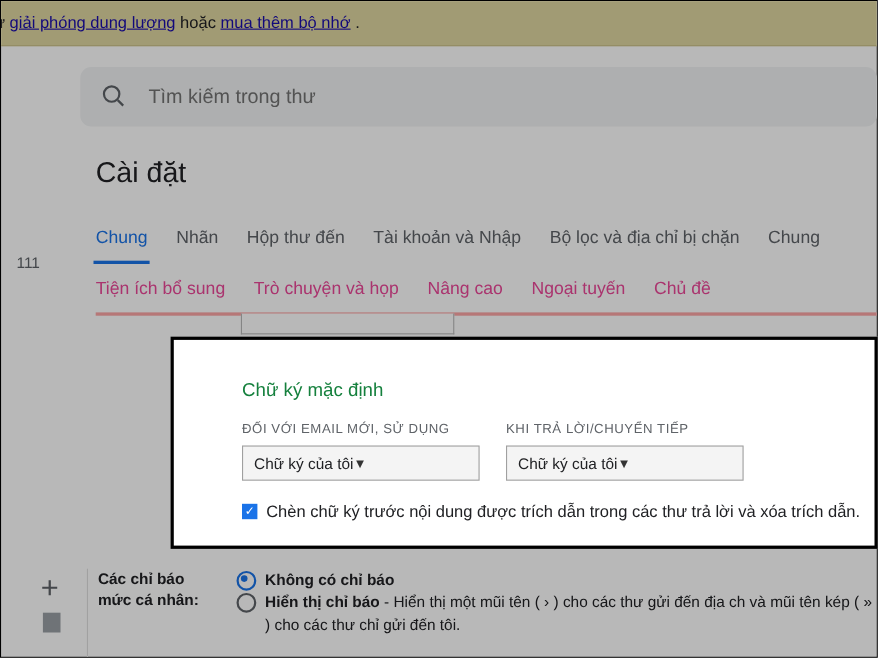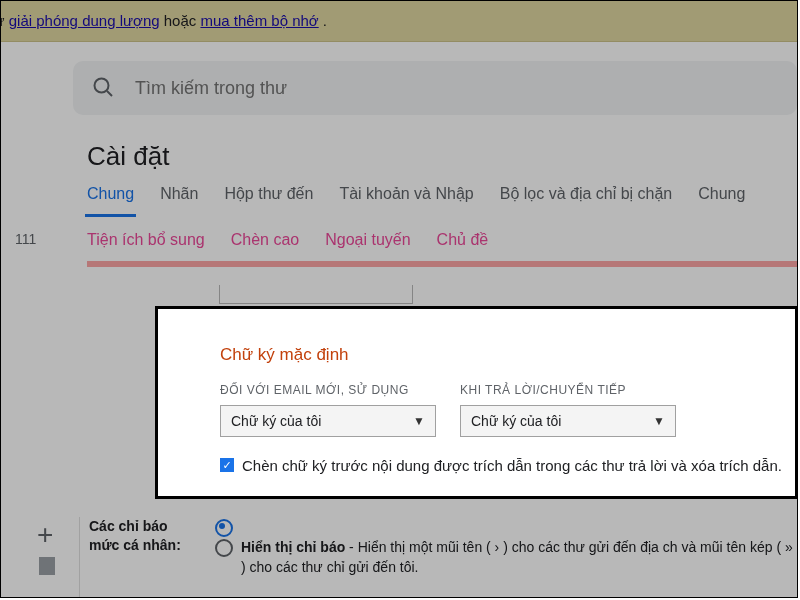--- a/index.html
+++ b/index.html
@@ -63,22 +63,22 @@
   
   .title {
     position: absolute;
     left: 86px; top: 140px;
     font-size: 26px; color: #202124;
     z-index: 5;
   }
   
   .tabs {
     position: absolute;
-    left: 86px; top: 184px; right: 0;
-    border-bottom: 6px solid #fca5a5;
+    left: 86px; top: 207px; right: 0;
+    border-bottom: 3px solid #fca5a5;
     z-index: 5;
     white-space: nowrap;
   }
   .tabs-row { display: flex; gap: 26px; font-size: 16px; color: #5f6368; padding-bottom: 14px; }
   .tabs-row2 { display: flex; gap: 26px; font-size: 16px; color: #ec4899; padding-top: 14px; padding-bottom: 12px; }
   .tab { cursor: pointer; }
   .tab.active { color: #1a73e8; font-weight: 500; position: relative; }
   .tab.active::after {
     content: "";
     position: absolute;
@@ -117,29 +117,29 @@
   .popup {
     position: absolute;
     left: 154px; top: 305px;
     width: 643px; height: 193px;
     border: 3px solid #000;
     background: #fff;
     z-index: 40;
     box-sizing: border-box;
   }
   .popup-inner { position: absolute; left: 62px; top: 36px; right: 8px; }
-  .popup-title { font-size: 17px; color: #c2410c; margin-bottom: 18px; }
+  .popup-title { font-size: 17px; color: #15803d; margin-bottom: 18px; }
   .cols { display: flex; gap: 24px; }
   .col { }
   .col-label { font-size: 12px; letter-spacing: 0.5px; color: #5f6368; margin-bottom: 8px; }
   .select {
     width: 216px; height: 32px;
     border: 1px solid #a0a0a0;
     background: #f4f4f4;
-    display: flex; align-items: center; justify-content: space-between;
+    display: flex; align-items: center; 
     padding: 0 10px; font-size: 14px; box-sizing: border-box;
     cursor: pointer;
   }
   .chev { font-size: 12px; color: #333; }
   .check-row { margin-top: 18px; font-size: 15px; color: #202124; display: flex; align-items: flex-start; gap: 8px; line-height: 1.5; }
   .checkbox {
     width: 14px; height: 14px; background: #1a73e8; color: #fff;
     display: inline-flex; align-items: center; justify-content: center;
     font-size: 11px; flex: none; margin-top: 3px;
   }
@@ -197,21 +197,22 @@
     <div class="tabs-row" id="tabs-row1">
         <span class="tab active">Chung</span>
         <span class="tab">Nhãn</span>
         <span class="tab">Hộp thư đến</span>
         <span class="tab">Tài khoản và Nhập</span>
         <span class="tab">Bộ lọc và địa chỉ bị chặn</span>
         <span class="tab">Chung</span>
       </div>
     <div class="tabs-row2" id="tabs-row2">
         <span class="tab">Tiện ích bổ sung</span>
-        <span class="tab">Chèn cao</span>
+        <span class="tab">Trò chuyện và họp</span>
+        <span class="tab">Nâng cao</span>
         <span class="tab">Ngoại tuyến</span>
         <span class="tab">Chủ đề</span>
       </div>
   </div>
 
   <div class="side-111">111</div>
   <div class="side-plus">+</div>
   <div class="side-box"></div>
   <div class="side-border"></div>
 
@@ -246,20 +247,21 @@
   </div>
 
   <div class="indicators">
     <div class="ind-labels">
       <div>Các chỉ báo</div>
       <div>mức cá nhân:</div>
     </div>
     <div class="ind-options">
       <div class="opt">
         <span class="radio checked"></span>
+        <span><b>Không có chỉ báo</b></span>
       </div>
       <div class="opt">
         <span class="radio"></span>
         <span>
           <b>Hiển thị chỉ báo</b><span> - Hiển thị một mũi tên ( › ) cho các thư gửi đến địa ch và mũi tên kép ( » ) cho các thư chỉ gửi đến tôi.</span>
         </span>
       </div>
     </div>
   </div>
 

